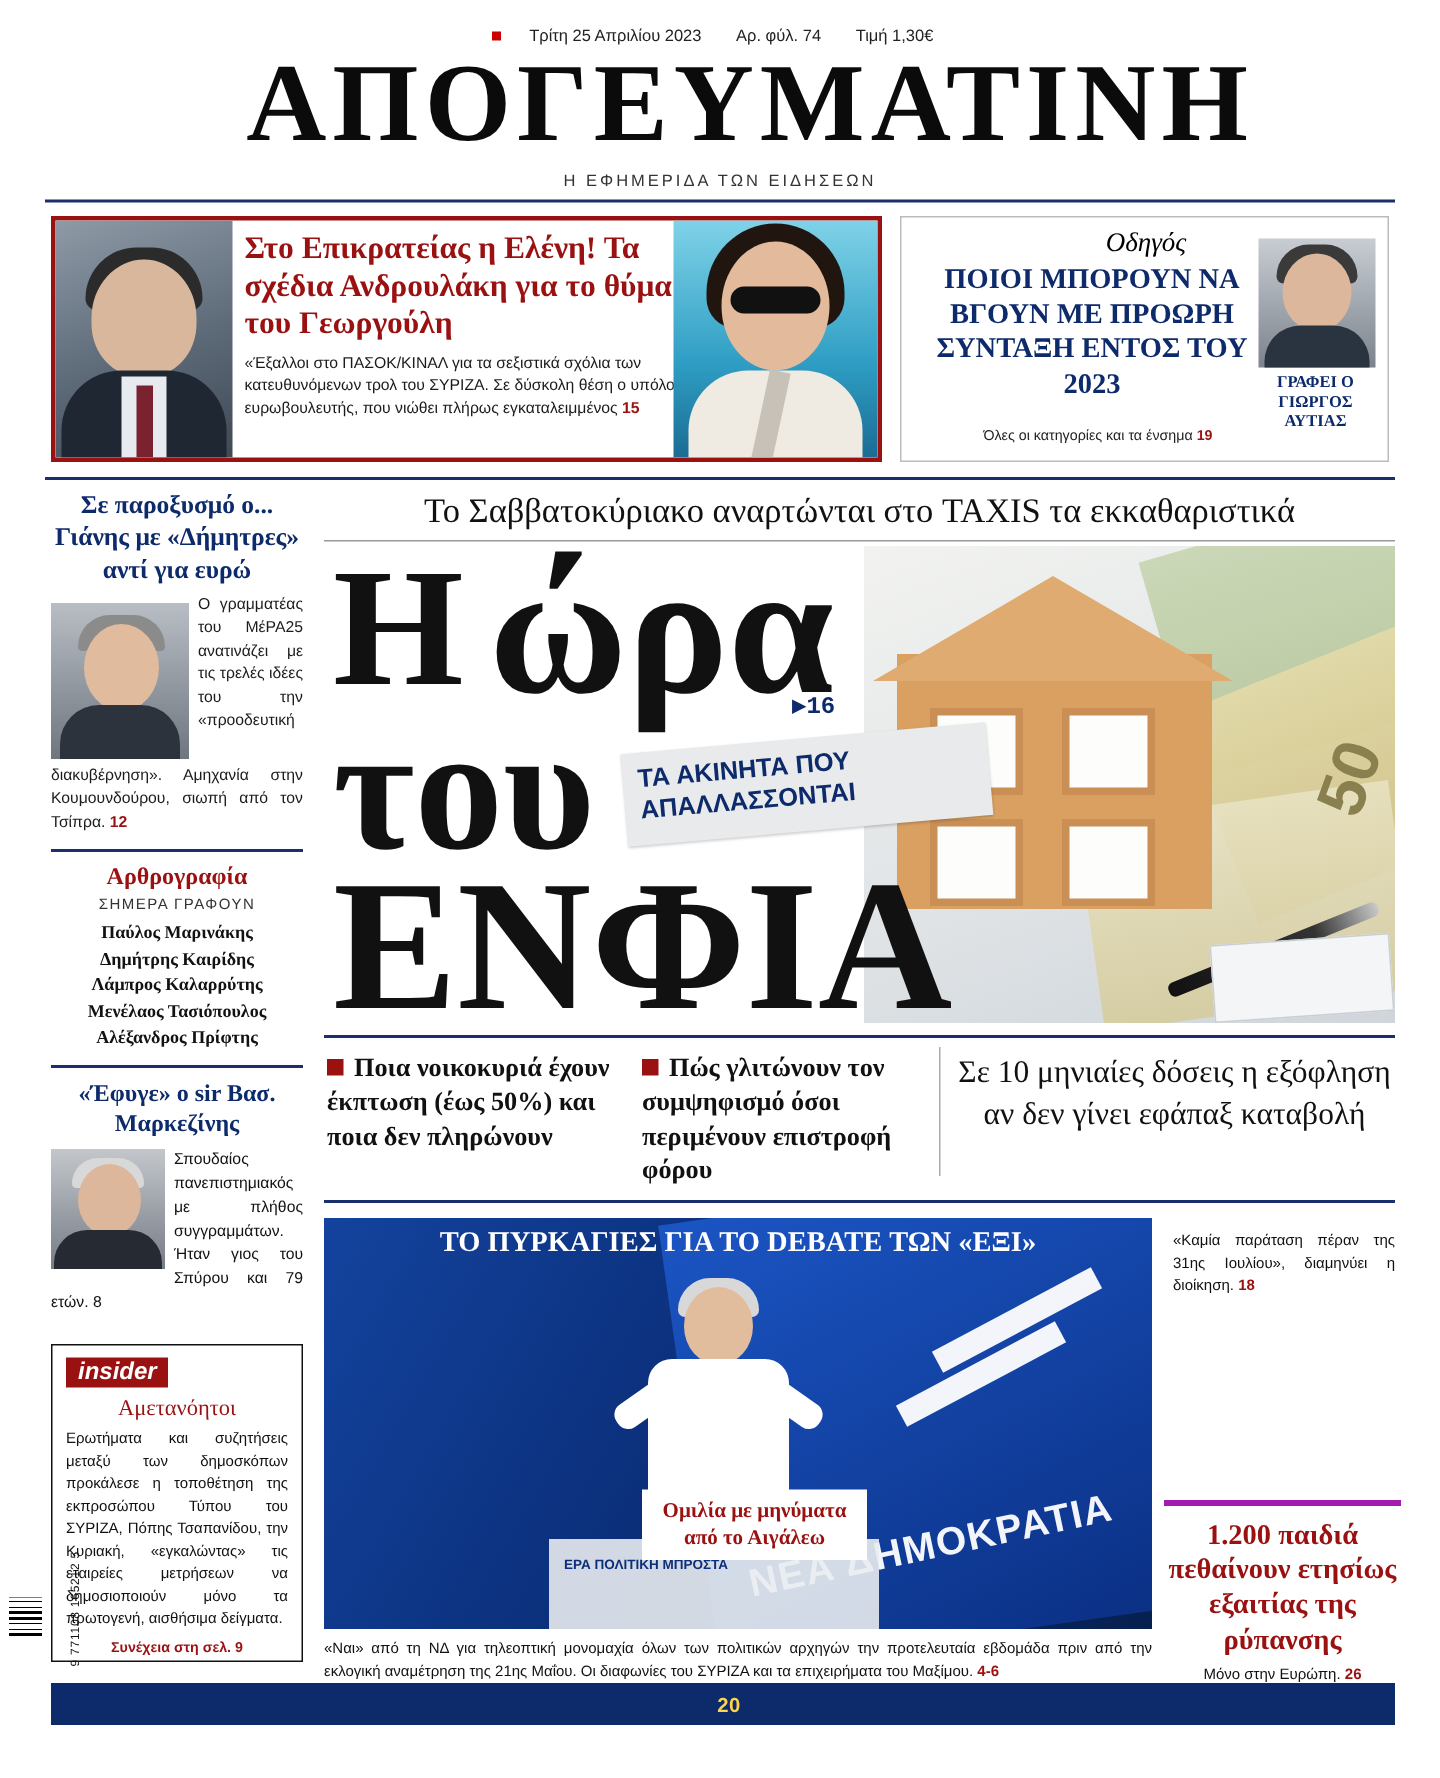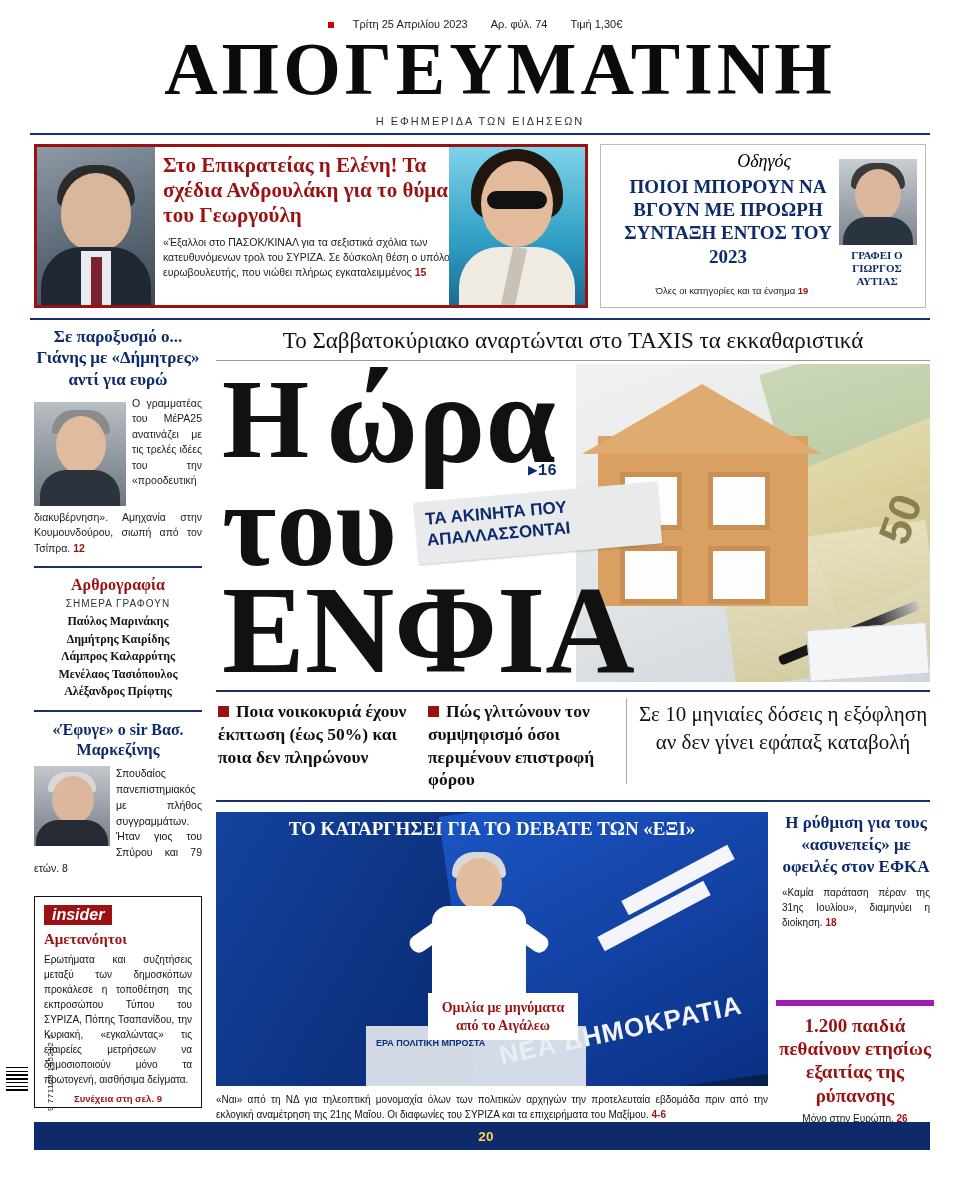--- a/index.html
+++ b/index.html
@@ -165,21 +165,21 @@
 
   .insider {
     position:absolute; left:34px; top:896px; width:168px; height:212px;
     border:1px solid #111; padding:8px 9px;
   }
   .insider .logo {
     background:#9a1111; color:#fff; font-family:"Liberation Sans", sans-serif;
     font-weight:bold; font-size:16px; display:inline-block; padding:1px 8px;
     font-style:italic;
   }
-  .insider .ihead { color:#9a1111; font-weight:bold; font-size:15px; text-align:left; margin:6px 0 4px;}
+  .insider .ihead { color:#9a1111; font-weight:normal; font-size:15px; text-align:center; margin:6px 0 4px;}
   .insider .itext { font-family:"Liberation Sans", sans-serif; font-size:10px; line-height:1.5; text-align:justify;}
   .insider .cont { font-family:"Liberation Sans", sans-serif; font-size:9.5px; text-align:center; margin-top:6px; }
   .insider .cont b { color:#9a1111; }
 
   
   .kicker {
     position:absolute; left:216px; top:328px; width:714px;
     font-size:23px; text-align:center; color:#111;
   }
   .main-rule { position:absolute; left:216px; top:360px; width:714px; height:1px; background:#999;}
@@ -293,21 +293,21 @@
 
   
   .rail1 {
     position:absolute; left:782px; top:812px; width:148px;
   }
   .rail1 .h { color:#0d2b6b; font-weight:bold; font-size:17px; line-height:1.28; text-align:center;}
   .rail1 .t { margin-top:8px; font-family:"Liberation Sans", sans-serif; font-size:10px; line-height:1.5; text-align:justify;}
   .rail1 .t .pin { color:#9a1111; font-weight:bold;}
   .rail2 {
     position:absolute; left:776px; top:1000px; width:158px; height:118px;
-    border-top:6px solid #a21caf; padding-top:8px;
+    border-top:4px solid #a21caf; padding-top:8px;
   }
   .rail2 .h { color:#9a1111; font-weight:bold; font-size:19px; line-height:1.22; text-align:center;}
   .rail2 .t { margin-top:6px; font-family:"Liberation Sans", sans-serif; font-size:10px; text-align:center;}
   .rail2 .t .pin { color:#9a1111; font-weight:bold;}
 
   
   .footer {
     position:absolute; left:34px; top:1122px; width:896px; height:28px;
     background:#0d2b6b; color:#fff;
     display:flex; align-items:center; justify-content:center;
@@ -475,30 +475,29 @@
     <div class="ndtext">ΝΕΑ ΔΗΜΟΚΡΑΤΙΑ</div>
     <div class="person">
       <div class="hair"></div>
         <div class="head"></div>
         <div class="shirt"></div>
         <div class="armL"></div>
         <div class="armR"></div>
     </div>
     <div class="podium"></div>
     <div class="podlabel">ΕΡΑ  ΠΟΛΙΤΙΚΗ  ΜΠΡΟΣΤΑ</div>
-    <div class="title">ΤΟ ΚΑΤΑΡΓΗΣΕΙ ΓΙΑ ΤΟ DEBATE ΤΩΝ «ΕΞΙ»</div>
+    <div class="title">ΤΟ ΠΥΡΚΑΓΙΕΣ ΓΙΑ ΤΟ DEBATE ΤΩΝ «ΕΞΙ»</div>
     <div class="callout">Ομιλία με μηνύματα από το Αιγάλεω</div>
   </div>
   <div class="debate-cap">
     <span>«Ναι» από τη ΝΔ για τηλεοπτική μονομαχία όλων των πολιτικών αρχηγών την προτελευταία εβδομάδα πριν από την εκλογική αναμέτρηση της 21ης Μαΐου. Οι διαφωνίες του ΣΥΡΙΖΑ και τα επιχειρήματα του Μαξίμου.</span>
     <span class="pin">4-6</span>
   </div>
 
   <div class="rail1">
-    <div class="h">Η ρύθμιση για τους «ασυνεπείς» με οφειλές στον ΕΦΚΑ</div>
     <div class="t">
       <span>«Καμία παράταση πέραν της 31ης Ιουλίου», διαμηνύει η διοίκηση.</span>
       <span class="pin">18</span>
     </div>
   </div>
   <div class="rail2">
     <div class="h">1.200 παιδιά πεθαίνουν ετησίως εξαιτίας της ρύπανσης</div>
     <div class="t">
       <span>Μόνο στην Ευρώπη.</span>
       <span class="pin">26</span>

